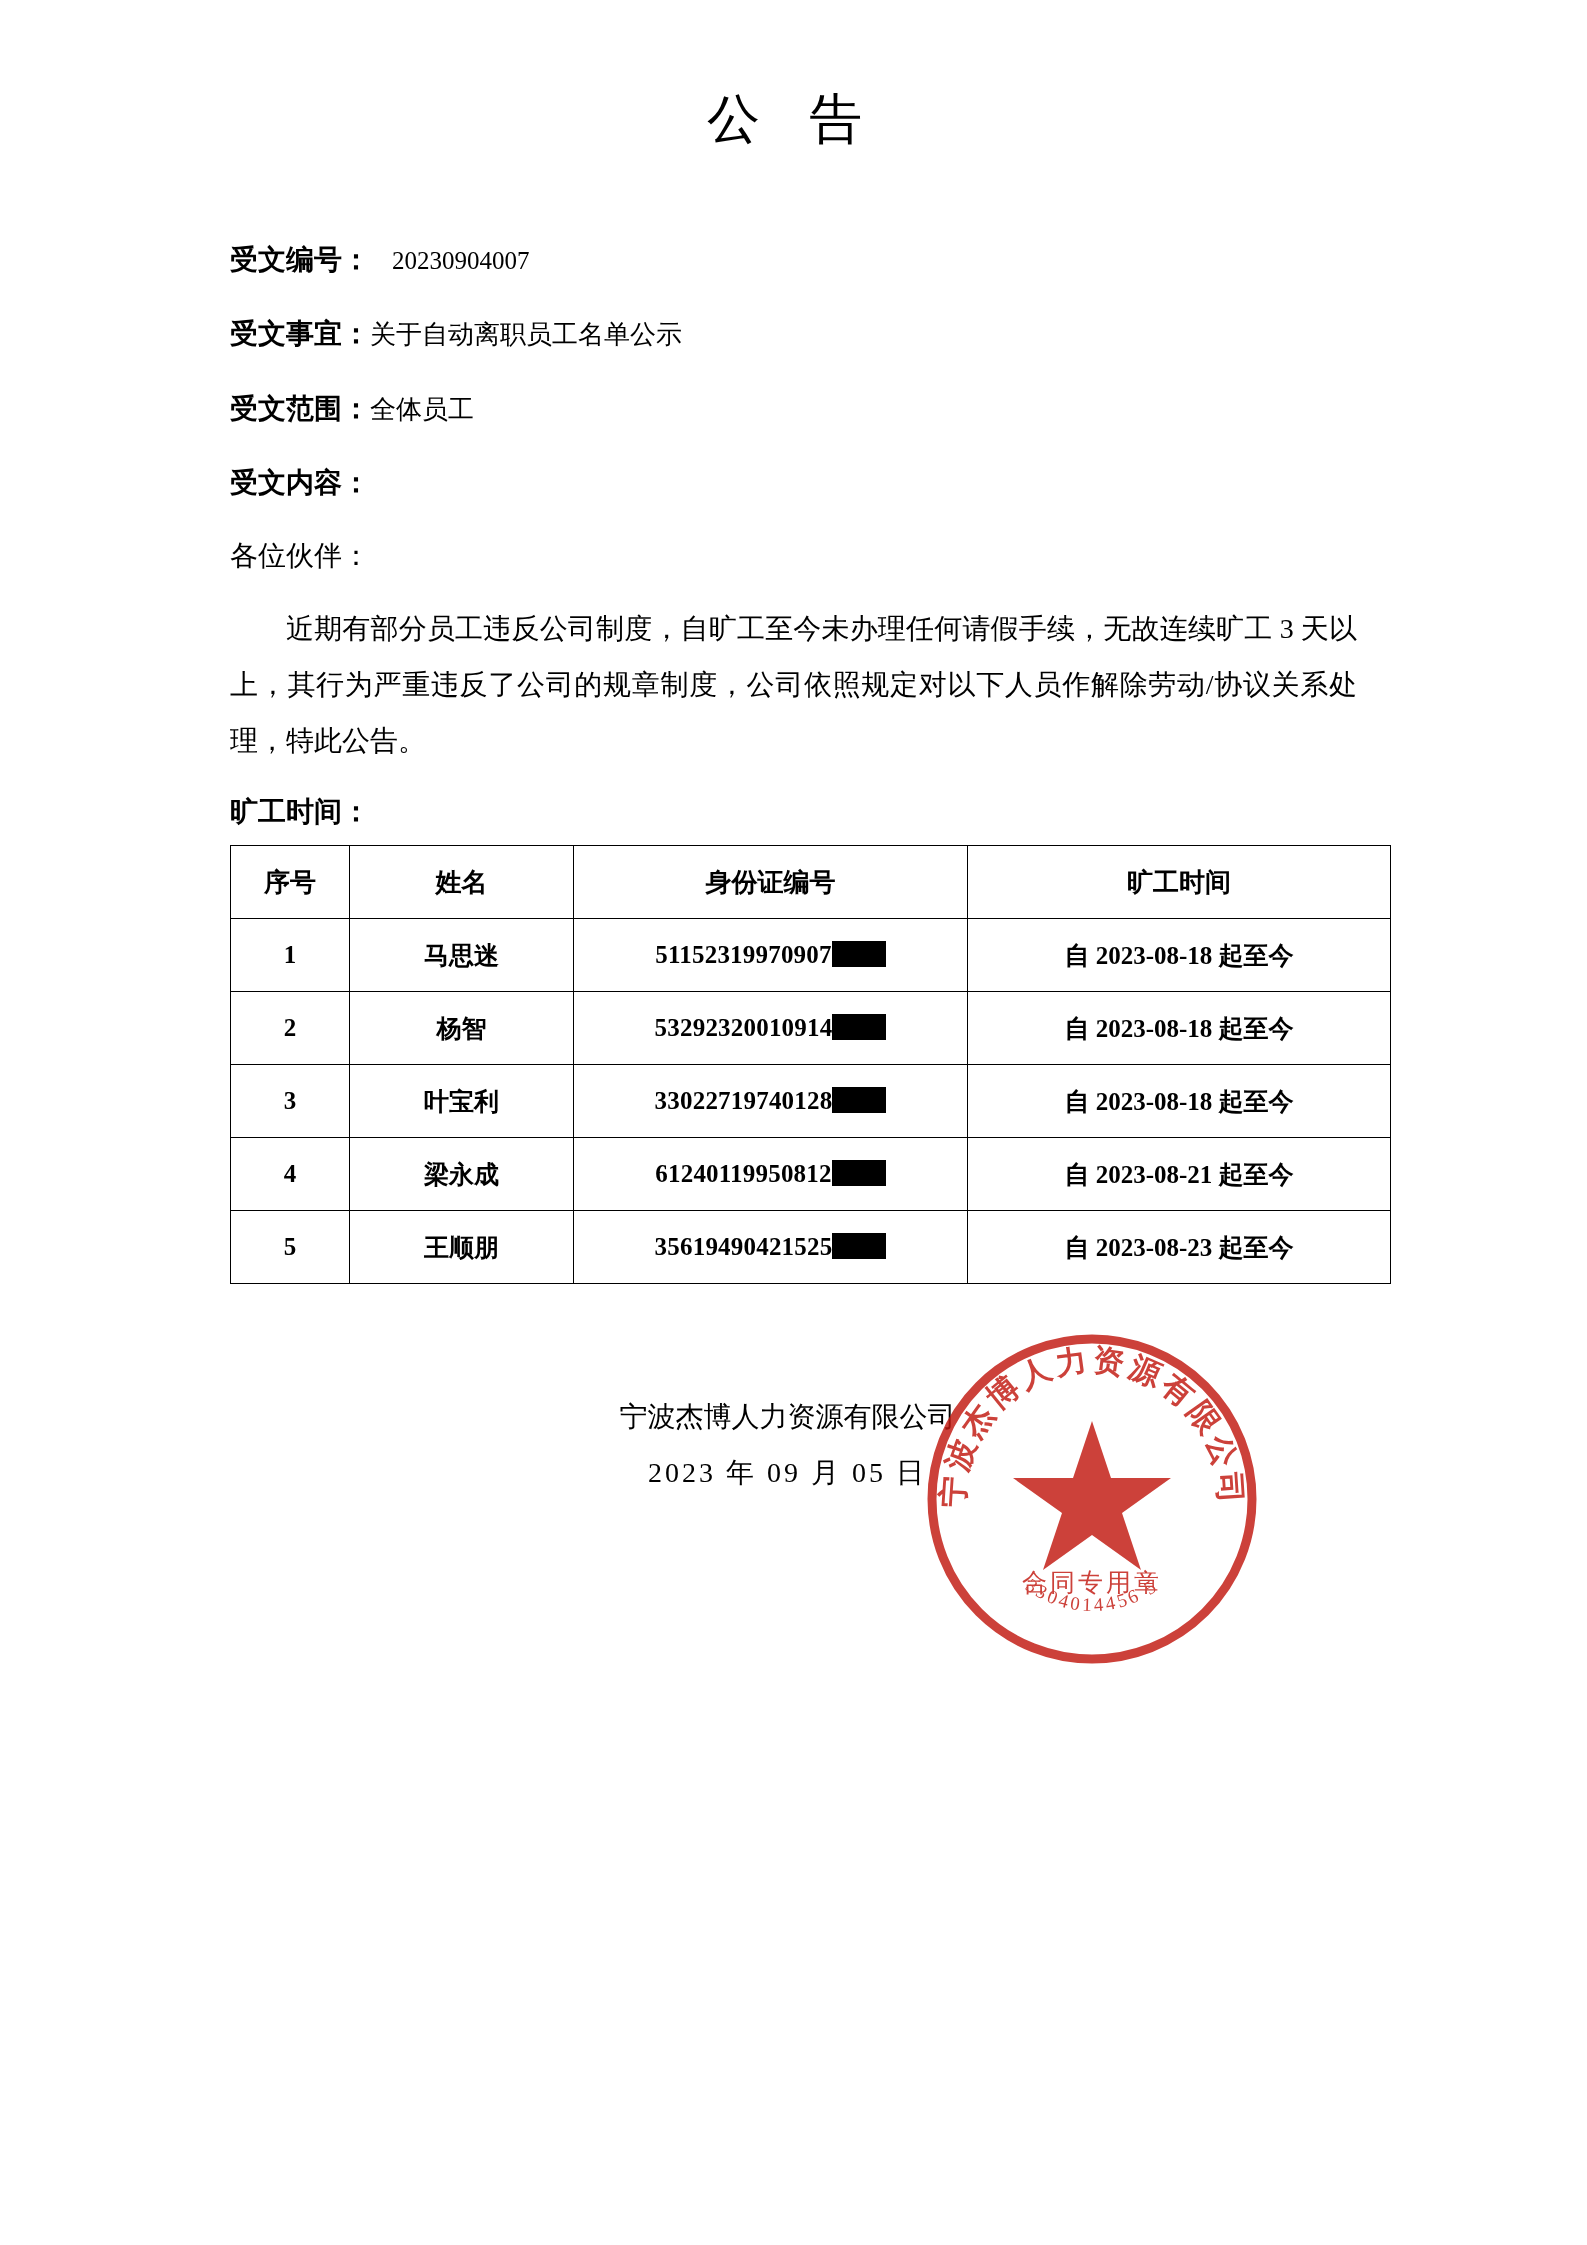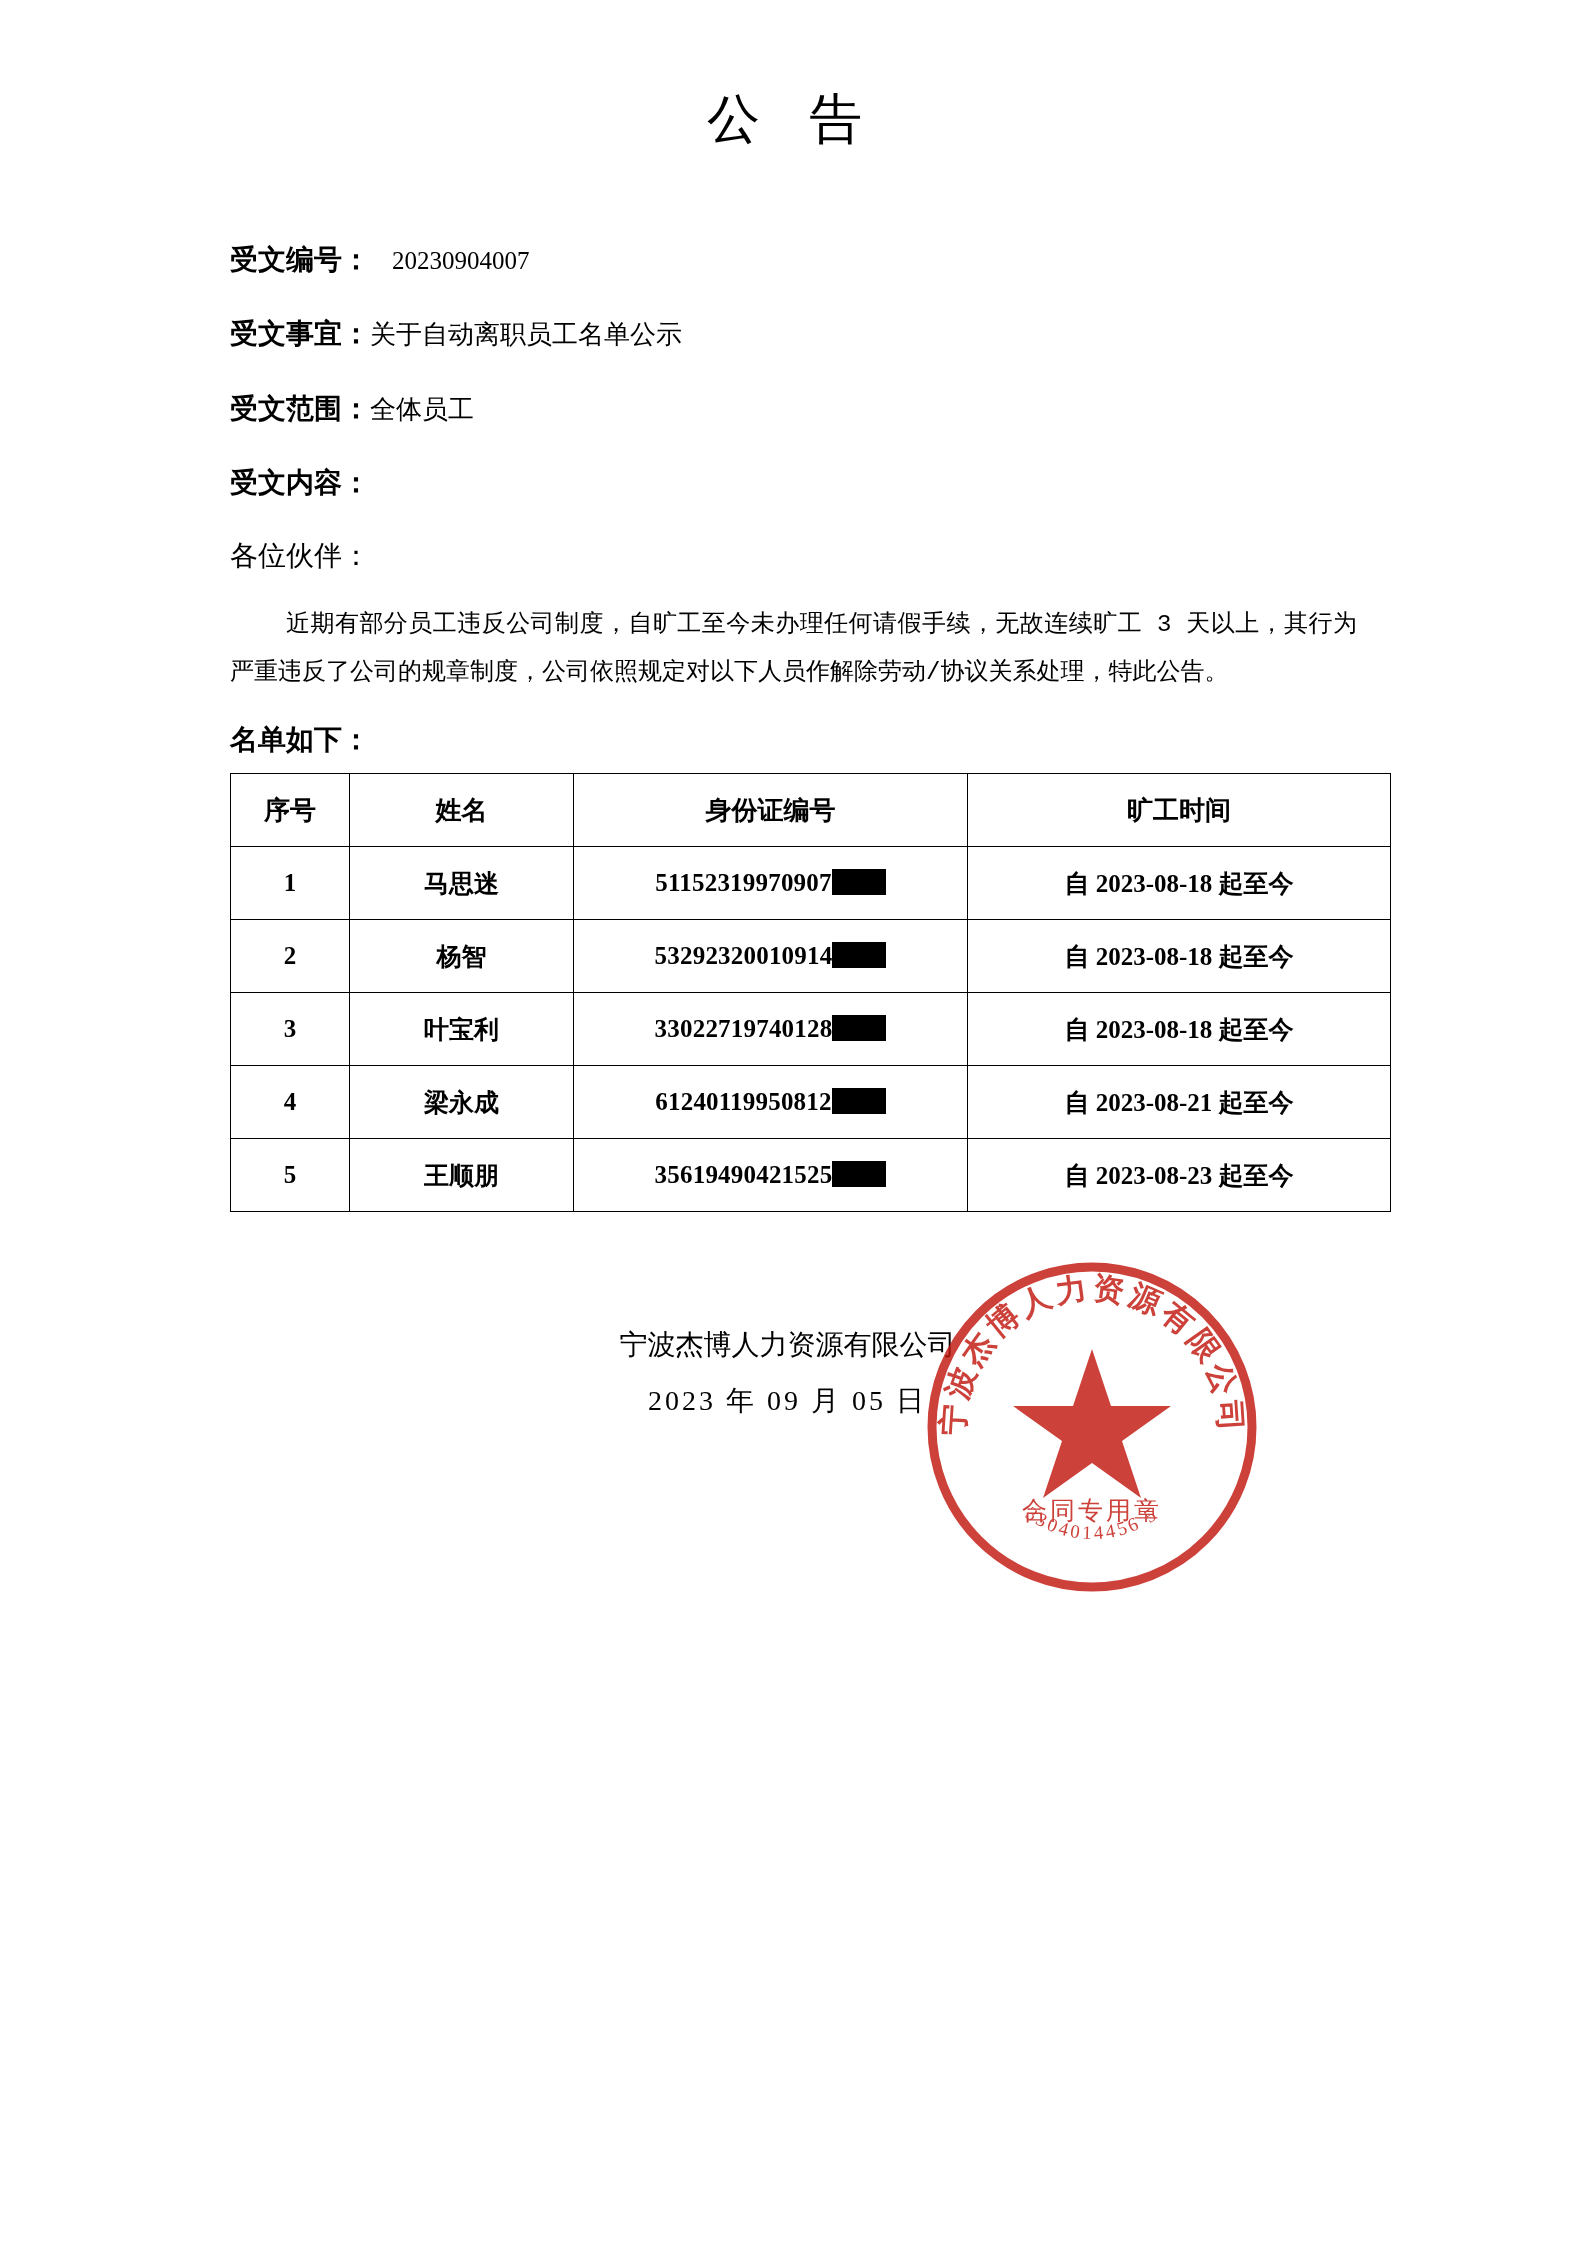--- a/index.html
+++ b/index.html
@@ -51,27 +51,26 @@
   .meta-value.numeric {
     font-size: 25px;
     margin-left: 22px;
   }
   .salutation {
     font-size: 28px;
     margin-top: 28px;
     margin-bottom: 26px;
   }
   .body-para {
-    font-size: 24px;
+    font-size: 28px;
     line-height: 2.0;
     text-align: justify;
     text-justify: inter-ideograph;
     text-indent: 56px;
     margin: 0 0 18px 0;
-    font-family: Liberation Mono, monospace;
   }
   .list-intro {
     font-size: 28px;
     font-weight: bold;
     margin-top: 24px;
     margin-bottom: 14px;
   }
   table.roster {
     border-collapse: collapse;
     width: 1124px;
@@ -151,21 +150,21 @@
     </div>
     <div class="meta-row">
       <span class="meta-label">受文内容：</span>
     </div>
   </div>
 
   <div class="salutation">各位伙伴：</div>
 
   <p class="body-para">近期有部分员工违反公司制度，自旷工至今未办理任何请假手续，无故连续旷工 3 天以上，其行为严重违反了公司的规章制度，公司依照规定对以下人员作解除劳动/协议关系处理，特此公告。</p>
 
-  <div class="list-intro">名单如下：</div>
+  <div class="list-intro">旷工时间：</div>
 
   <table class="roster">
     <thead>
       <tr>
         <th class="col-idx">序号</th>
         <th class="col-name">姓名</th>
         <th class="col-id">身份证编号</th>
         <th class="col-time">旷工时间</th>
       </tr>
     </thead>

